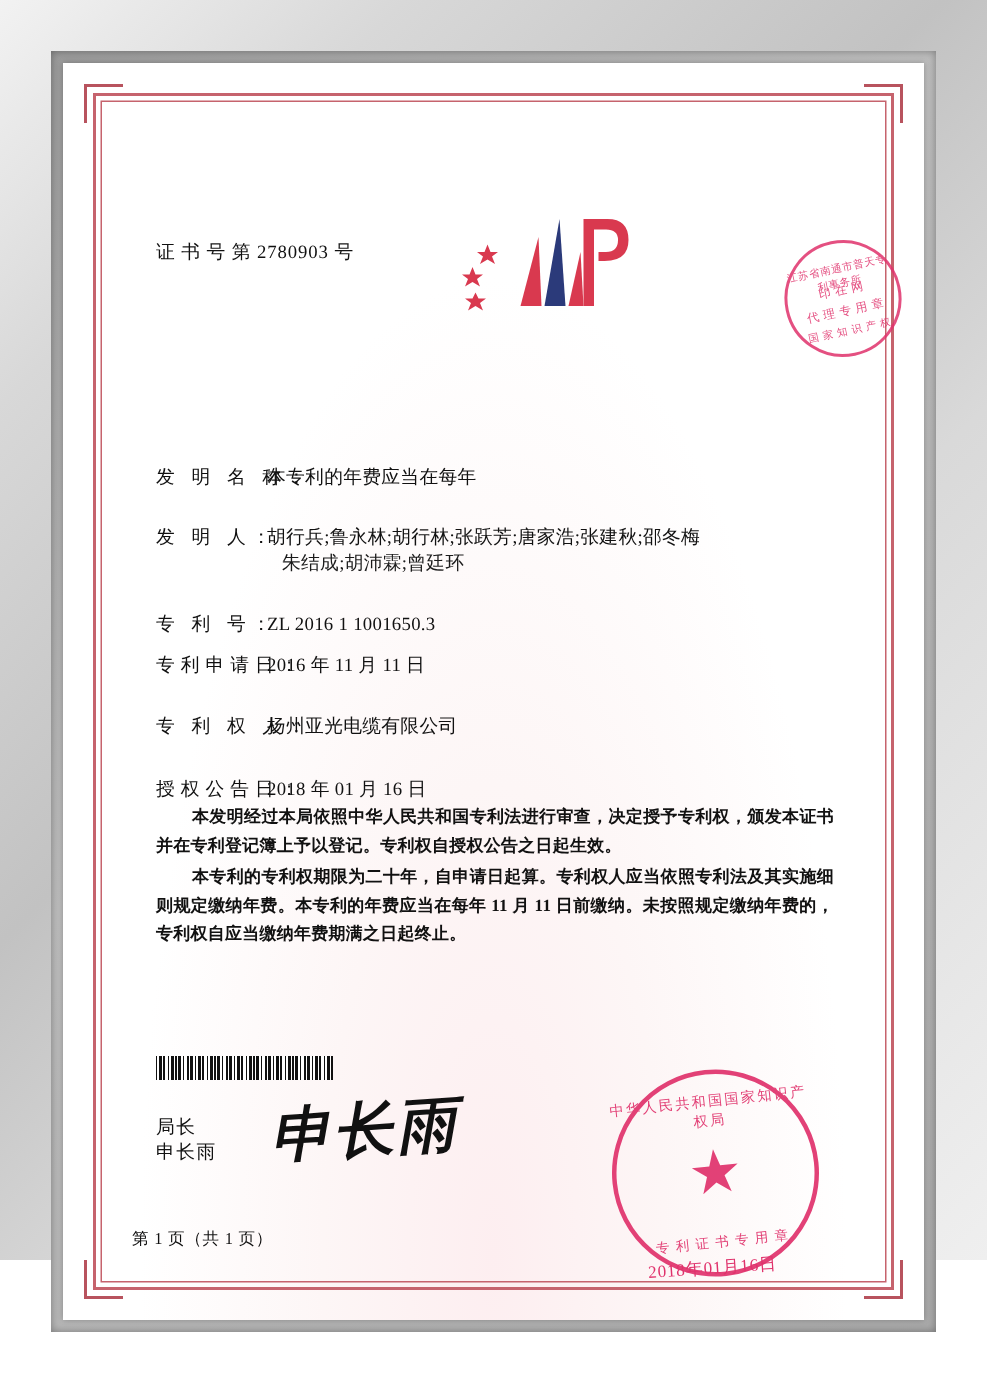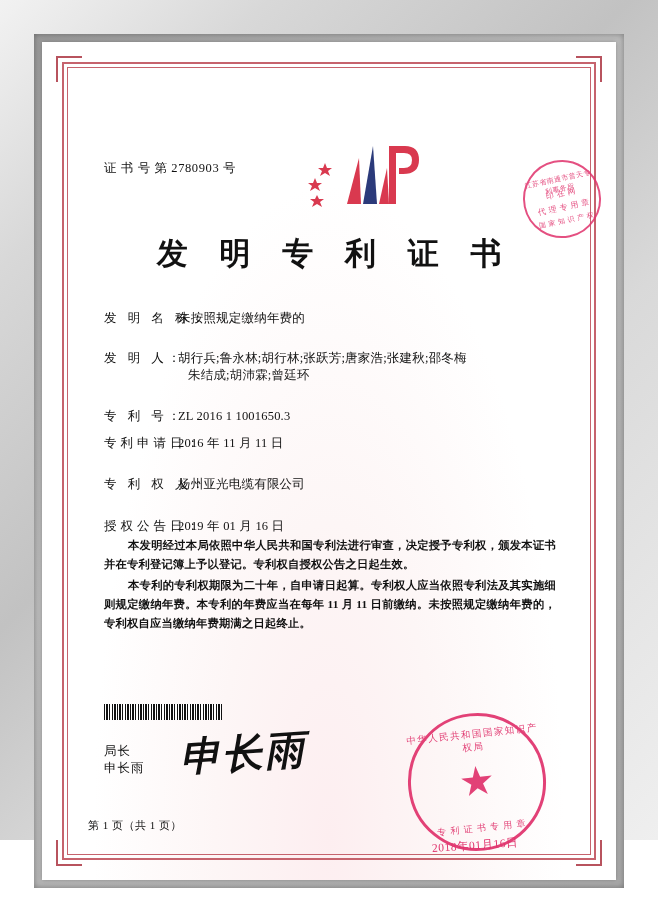--- a/index.html
+++ b/index.html
@@ -281,24 +281,23 @@
         <polygon points="22,25 24,30 29,30 25,33 27,38 22,35 17,38 19,33 15,30 20,30" fill="#d9394f"></polygon>
         <polygon points="14,57 16,61 21,61 17,64 19,69 14,66 9,69 11,64 7,61 12,61" fill="#d9394f"></polygon>
 
         <polygon points="44,66 56,20 58,66" fill="#d9394f"></polygon>
         <polygon points="60,66 70,8 74,66" fill="#2b3a7a"></polygon>
         <polygon points="76,66 84,30 86,66" fill="#d9394f"></polygon>
 
         <path d="M86 8 L102 8 Q116 8 116 22 Q116 36 100 36 L96 36 L96 30 L101 30 Q109 30 109 22 Q109 15 101 15 L93 15 L93 66 L86 66 Z" fill="#d9394f"></path>
       </svg>
 
-      <div id="main-title">发 明 专 利 证 书</div>
 
       <div class="field" id="f-name">
-        <span class="flabel">发 明 名 称：</span><span class="fvalue">未按照规定缴纳年费的</span>
+        <span class="flabel">发 明 名 称：</span><span class="fvalue">本专利的年费应当在每年</span>
       </div>
 
       <div class="field" id="f-inventor">
         <span class="flabel">发 明 人：</span><span class="fvalue">胡行兵;鲁永林;胡行林;张跃芳;唐家浩;张建秋;邵冬梅</span>
       </div>
 
       <div class="cont-line" id="f-inventor2">朱结成;胡沛霖;曾廷环</div>
 
       <div class="field" id="f-patentno">
         <span class="flabel">专 利 号：</span><span class="fvalue">ZL 2016 1 1001650.3</span>
@@ -306,21 +305,21 @@
 
       <div class="field" id="f-appdate">
         <span class="flabel">专利申请日：</span><span class="fvalue">2016 年 11 月 11 日</span>
       </div>
 
       <div class="field" id="f-holder">
         <span class="flabel">专 利 权 人：</span><span class="fvalue">扬州亚光电缆有限公司</span>
       </div>
 
       <div class="field" id="f-grantdate">
-        <span class="flabel">授权公告日：</span><span class="fvalue">2019 年 01 月 16 日</span>
+        <span class="flabel">授权公告日：</span><span class="fvalue">2018 年 01 月 16 日</span>
       </div>
 
       <div id="paragraphs">
         <p>本发明经过本局依照中华人民共和国专利法进行审查，决定授予专利权，颁发本证书并在专利登记簿上予以登记。专利权自授权公告之日起生效。</p>
         <p>本专利的专利权期限为二十年，自申请日起算。专利权人应当依照专利法及其实施细则规定缴纳年费。本专利的年费应当在每年 11 月 11 日前缴纳。未按照规定缴纳年费的，专利权自应当缴纳年费期满之日起终止。</p>
       </div>
 
       <div id="barcode"></div>
 
       <div id="director">

